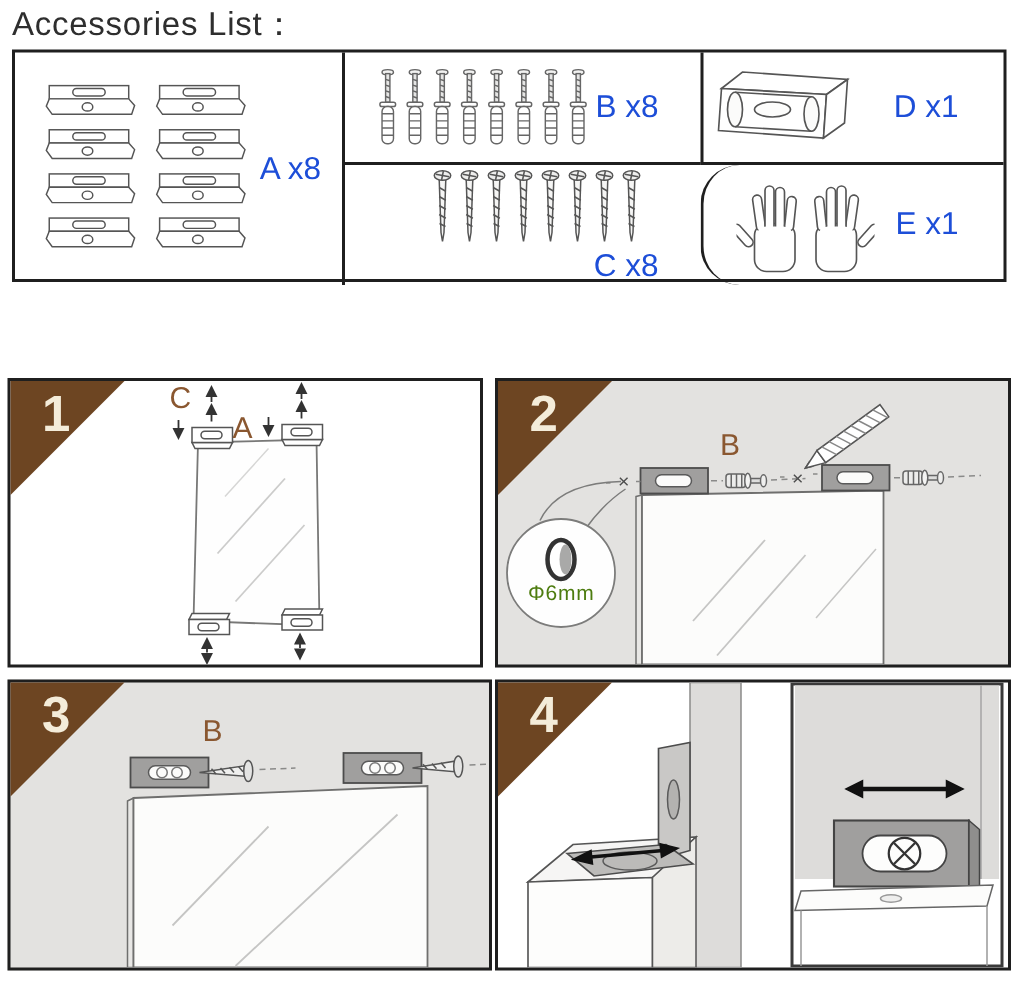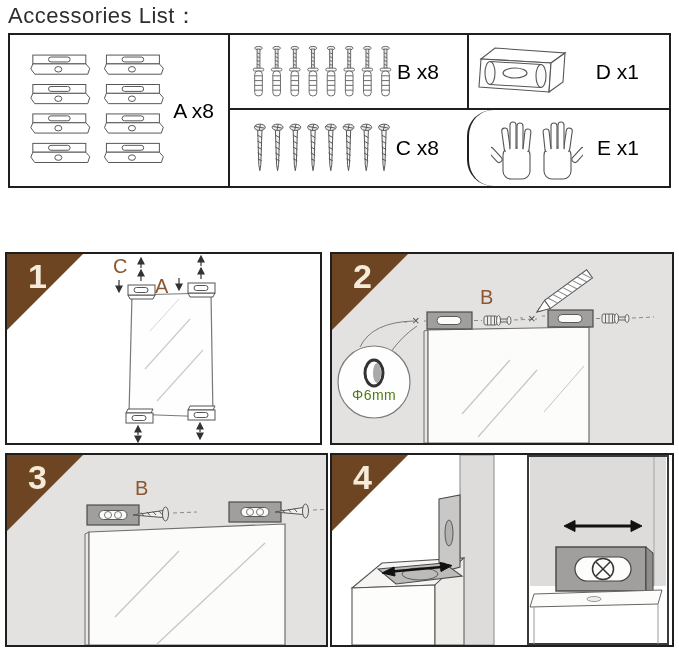--- a/index.html
+++ b/index.html
@@ -17,25 +17,25 @@
   
   .acc-table{
     position:absolute;left:8px;top:33px;width:659px;height:151px;
     border:2px solid #1f1f1f;display:grid;
     grid-template-columns:220px 237px 1fr;grid-template-rows:75px 1fr;
     background:#fff;
   }
   .cell{display:flex;align-items:center;box-sizing:border-box;}
   .cell-a{grid-row:1 / span 2;grid-column:1;border-right:2px solid #1f1f1f;padding-left:14px;}
   .cell-b{grid-row:1;grid-column:2;border-bottom:2px solid #1f1f1f;padding-left:18px;}
-  .cell-c{grid-row:2;grid-column:2;padding-left:18px;}
+  .cell-c{grid-row:2;grid-column:2;padding-left:18px;flex-direction:column;}
   .cell-d{grid-row:1;grid-column:3;border-left:2px solid #1f1f1f;border-bottom:2px solid #1f1f1f;padding-left:0;}
   .cell-e{grid-row:2;grid-column:3;border-left:2px solid #1f1f1f;padding-left:22px;border-radius:26px;}
   .acc-label{
-    font-size:21px;color:#000000;margin-left:auto;white-space:nowrap;
+    font-size:21px;color:#1d4ed8;margin-left:auto;white-space:nowrap;
   }
   .cell-a .acc-label{margin-right:14px;}
   .cell-b .acc-label,.cell-c .acc-label{margin-right:28px;}
   .cell-d .acc-label,.cell-e .acc-label{margin-right:30px;}
 
   
   .panel{
     position:absolute;border:2px solid #1f1f1f;box-sizing:border-box;background:#fff;
   }
   .panel-1{left:5px;top:252px;width:317px;height:193px;}

